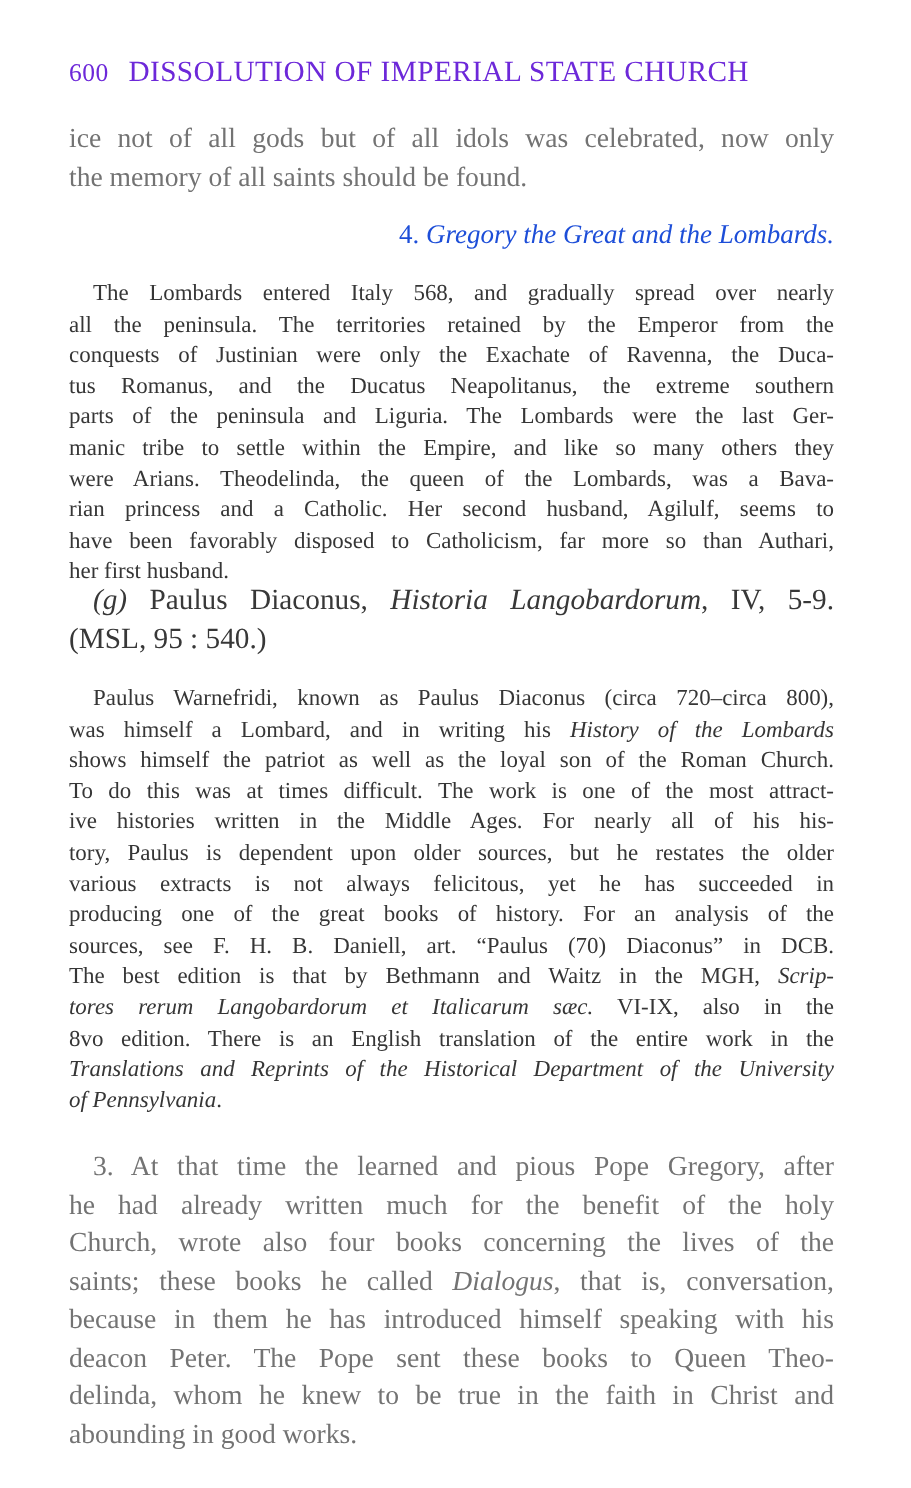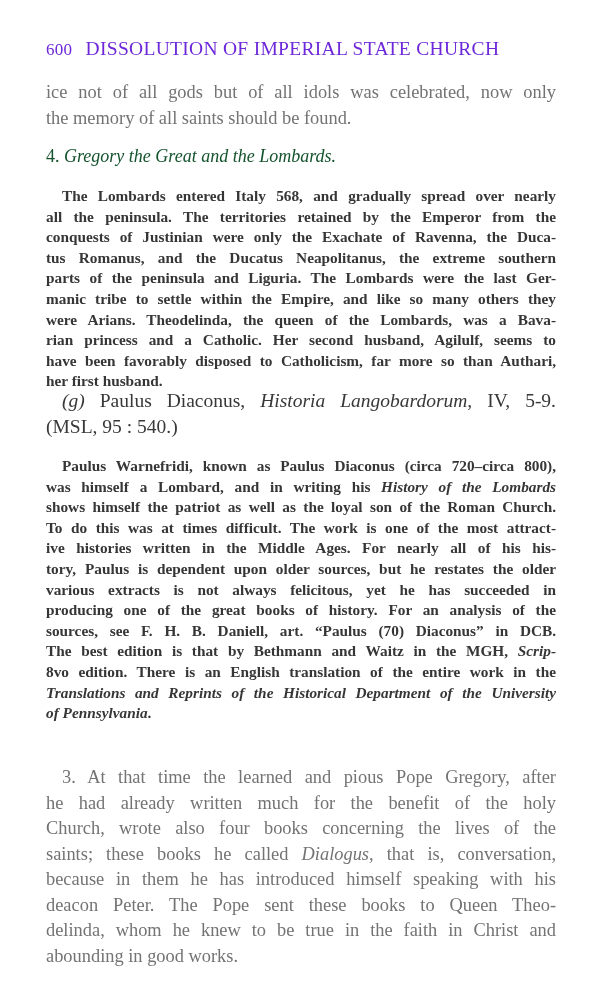--- a/index.html
+++ b/index.html
@@ -39,34 +39,33 @@
       font-size: 18.4px;
       line-height: 25.5px;
       text-align: justify;
       color: #737373;
     }
     .small {
       font-size: 15.3px;
       line-height: 20.6px;
       text-align: justify;
       color: #363636;
-      font-weight: bold;
     }
     .line { display: block; white-space: nowrap; text-align-last: justify; }
     .line.last { text-align-last: left; }
     .block { position: absolute; left: 0; width: 510px; }
     .indent { padding-left: 16px; }
     .heading4 {
       position: absolute;
       top: 146px;
       left: 0;
       width: 510px;
-      text-align: left;
+      text-align: right;
       font-size: 18px;
-      color: #14532d;
+      color: #1d4ed8;
     }
     .heading4 i { font-style: italic; }
     .source-heading {
       position: absolute;
       top: 388px;
       left: 0;
       width: 510px;
       font-size: 19.5px;
       line-height: 26px;
       color: #383838;
@@ -115,20 +114,21 @@
     <span class="line indent">Paulus Warnefridi, known as Paulus Diaconus (circa 720–circa 800),</span>
     <span class="line"><span>was himself a Lombard, and in writing his </span><i>History of the Lombards</i></span>
     <span class="line">shows himself the patriot as well as the loyal son of the Roman Church.</span>
     <span class="line">To do this was at times difficult.  The work is one of the most attract-</span>
     <span class="line">ive histories written in the Middle Ages.  For nearly all of his his-</span>
     <span class="line">tory, Paulus is dependent upon older sources, but he restates the older</span>
     <span class="line">various extracts is not always felicitous, yet he has succeeded in</span>
     <span class="line">producing one of the great books of history.  For an analysis of the</span>
     <span class="line">sources, see F. H. B. Daniell, art. “Paulus (70) Diaconus” in DCB.</span>
     <span class="line"><span>The best edition is that by Bethmann and Waitz in the MGH, </span><i>Scrip-</i></span>
+    <span class="line"><i>tores rerum Langobardorum et Italicarum sæc.</i><span> VI-IX, also in the</span></span>
     <span class="line">8vo edition.  There is an English translation of the entire work in the</span>
     <span class="line"><i>Translations and Reprints of the Historical Department of the University</i></span>
     <span class="line last"><i>of Pennsylvania</i><span>.</span></span>
   </div>
 
   <div class="block large" style="top:765px;">
     <span class="line indent">3.  At that time the learned and pious Pope Gregory, after</span>
     <span class="line">he had already written much for the benefit of the holy</span>
     <span class="line">Church, wrote also four books concerning the lives of the</span>
     <span class="line"><span>saints; these books he called </span><i>Dialogus</i><span>, that is, conversation,</span></span>

